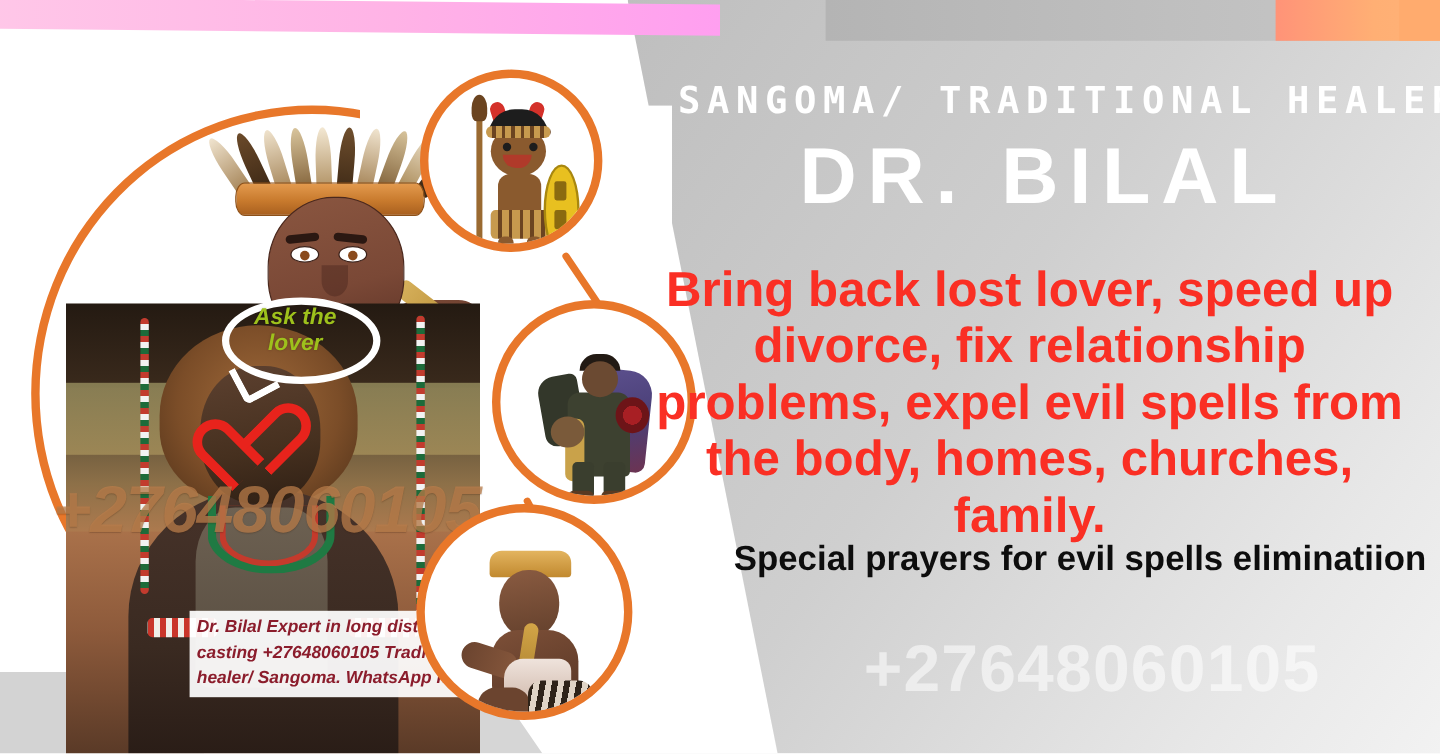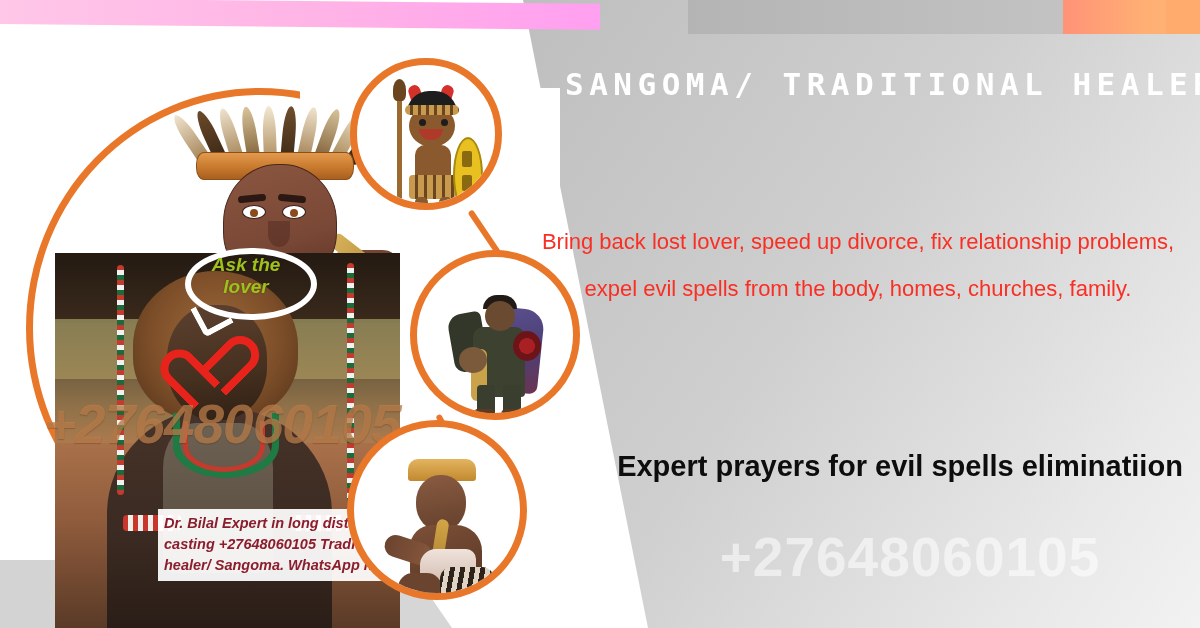--- a/index.html
+++ b/index.html
@@ -285,21 +285,21 @@
     white-space:nowrap;
   }
   .name{
     position:absolute;left:565px;top:108px;width:610px;
     color:#ffffff;font-weight:bold;font-size:66px;
     letter-spacing:9px;text-align:center;
     white-space:nowrap;
   }
   .red-block{
     position:absolute;left:533px;top:218px;width:650px;
-    color:#fa2f24;font-weight:normal;font-size:22px;line-height:47px;
+    color:#fa2f24;font-weight:bold;font-size:41px;line-height:47px;
     text-align:center;
   }
   .black-block{
     position:absolute;left:610px;top:444px;width:580px;
     color:#0d0d0d;font-weight:bold;font-size:29px;line-height:44px;
     text-align:center;
   }
   .wm-right{
     position:absolute;left:620px;top:525px;width:580px;
     color:rgba(255,255,255,.55);
@@ -433,17 +433,18 @@
     <span class="h-head"></span>
     <span class="h-torso"></span>
     <span class="h-rope"></span>
     <span class="h-arm"></span>
     <span class="h-wrap"></span>
     <span class="h-knee"></span>
     <span class="h-skirt"></span>
   </div>
 
   <div class="kicker">SANGOMA/ TRADITIONAL HEALER</div>
+  <div class="name">DR. BILAL</div>
   <div class="red-block">Bring back lost lover, speed up divorce, fix relationship problems, expel evil spells from the body, homes, churches, family.</div>
-  <div class="black-block">Expert prayers for  evil spells eliminatiion</div>
+  <div class="black-block">Special prayers for  evil spells eliminatiion</div>
   <div class="wm-right">+27648060105</div>
 
 </div>
 
 </body></html>

